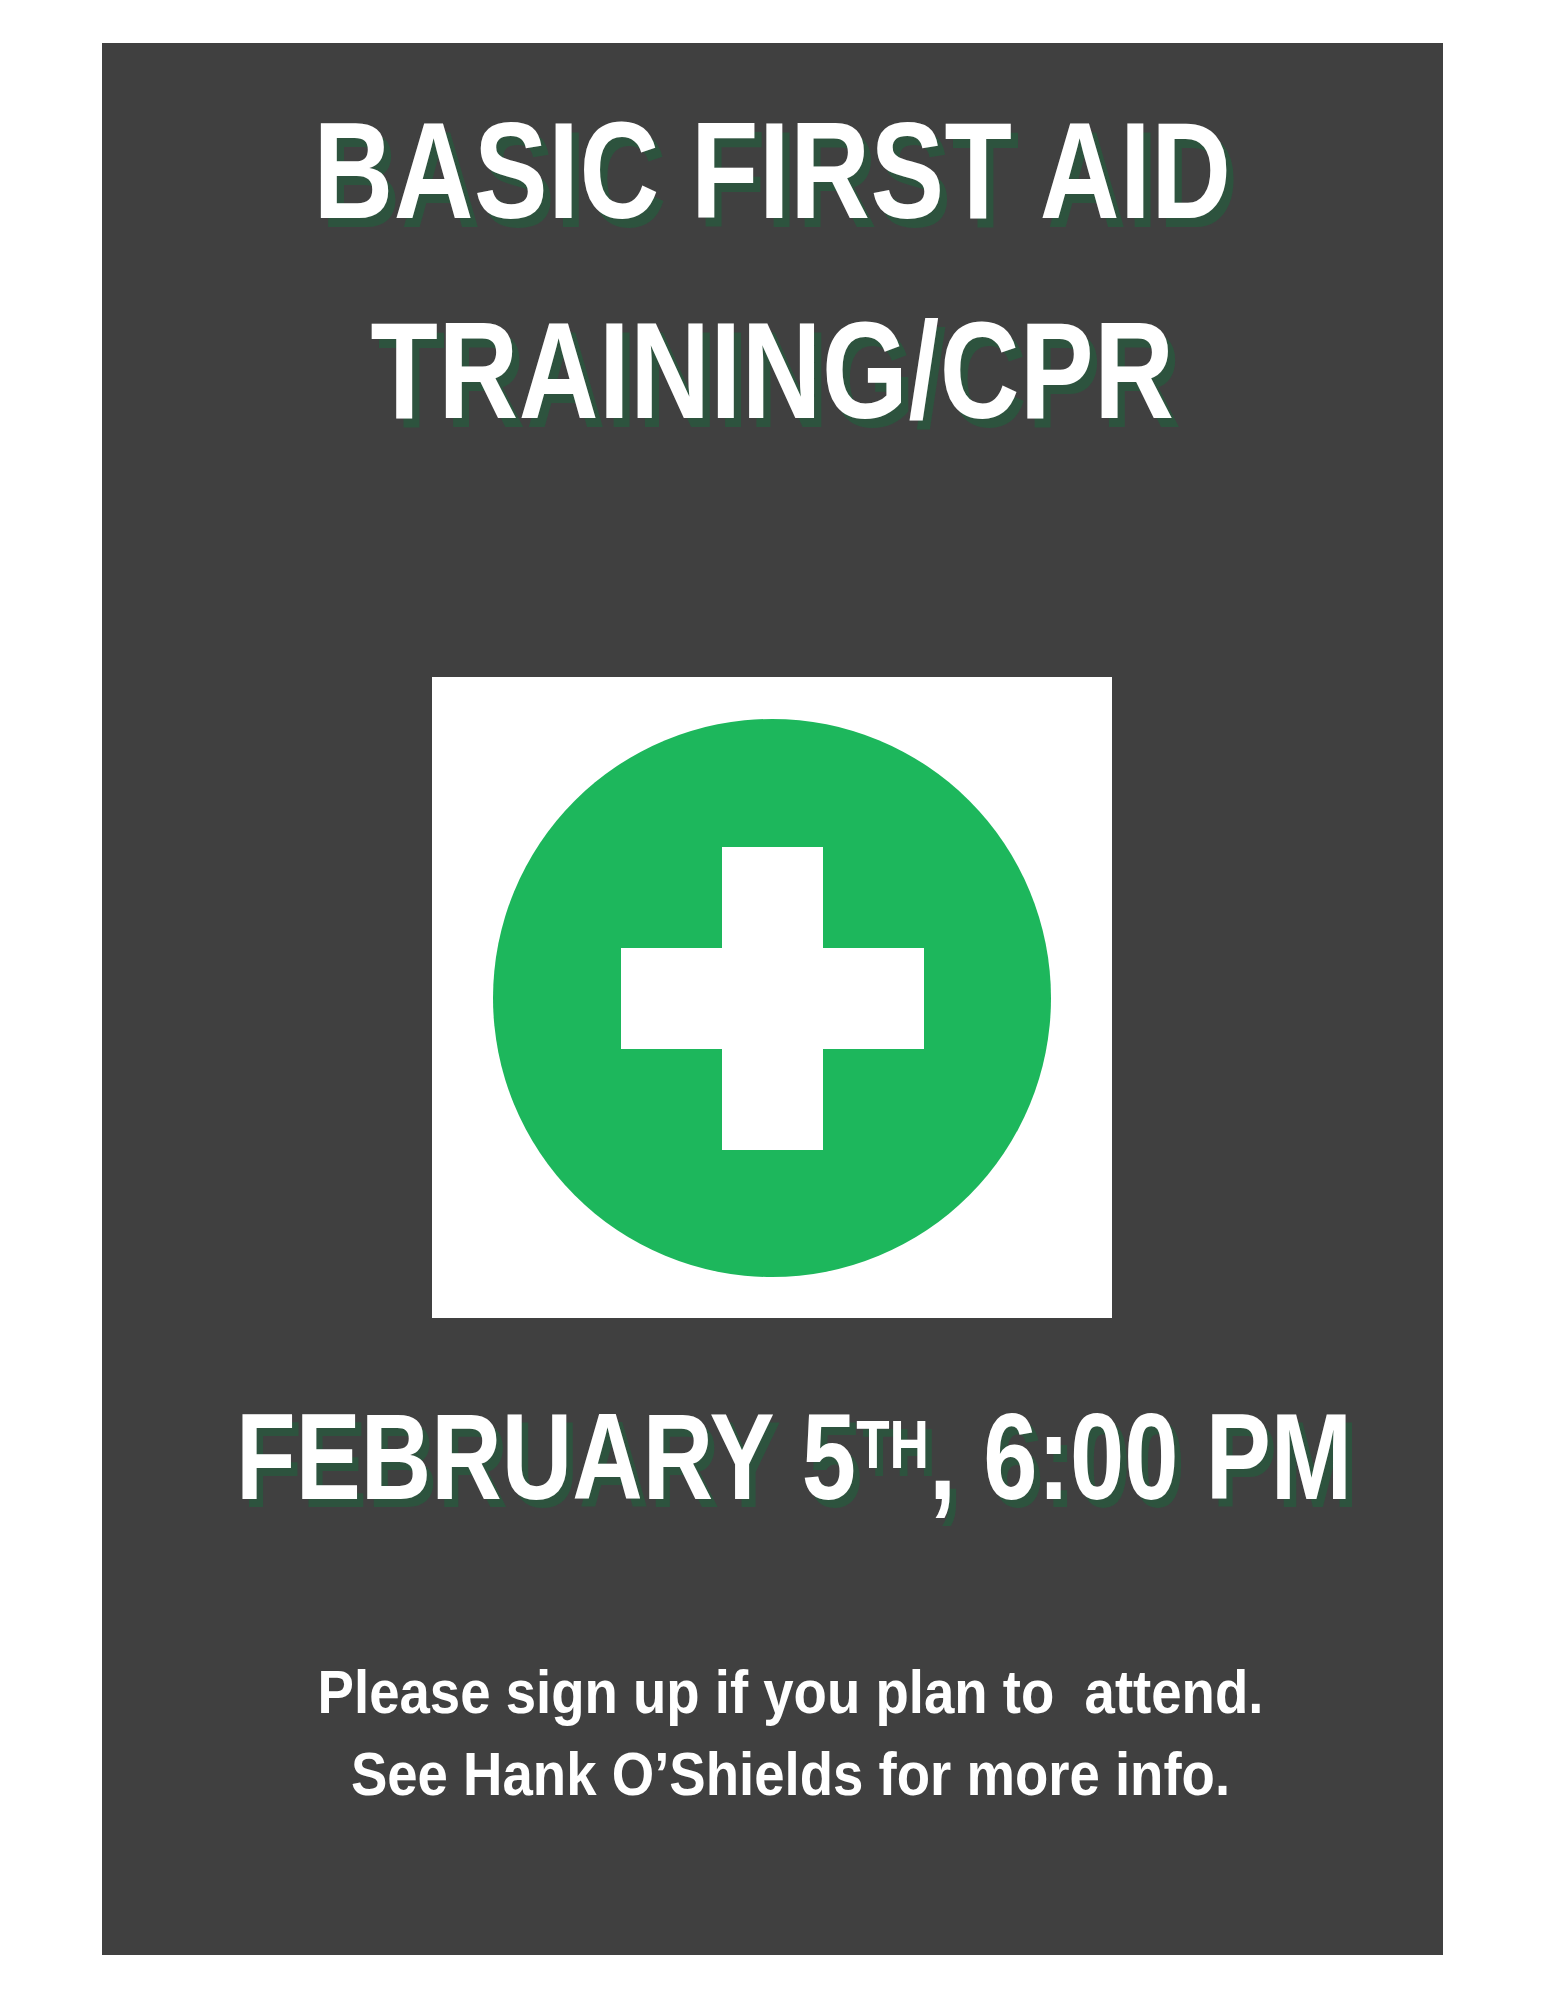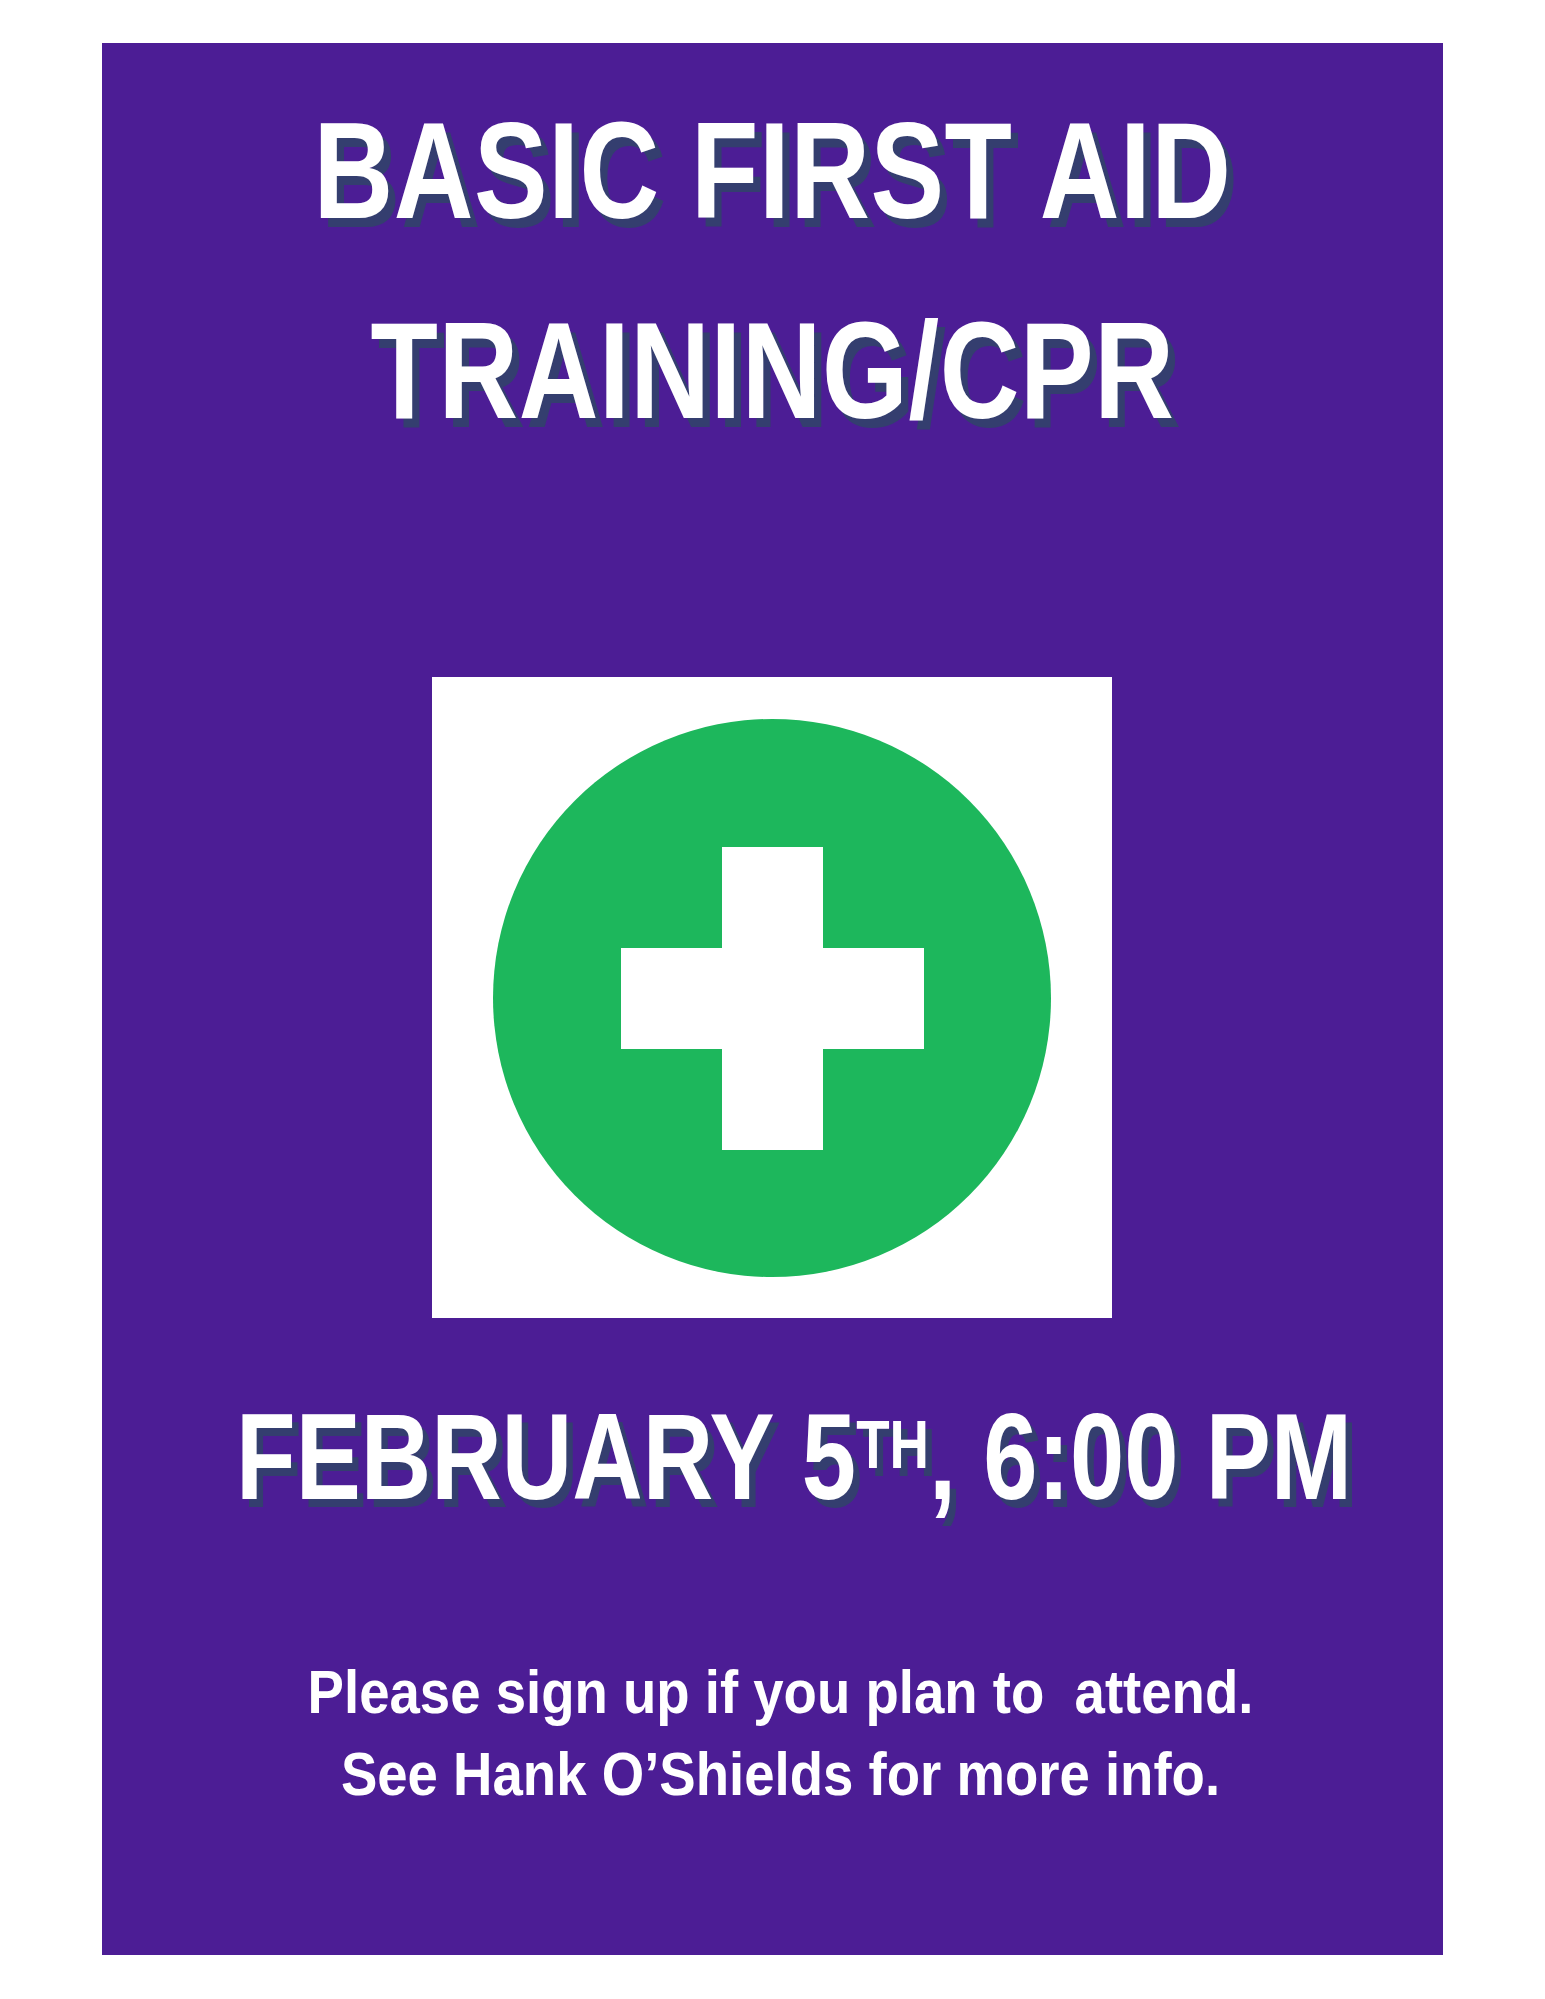--- a/index.html
+++ b/index.html
@@ -23,21 +23,21 @@
     background: #ffffff;
   }
 
   
   .poster-panel {
     position: absolute;
     left: 102px;
     top: 43px;
     width: 1341px;
     height: 1912px;
-    background: #4c1d95;
+    background: #404040;
     overflow: hidden;
   }
 
   
   .headline-block {
     position: absolute;
     left: 0;
     top: 58px;
     width: 100%;
     text-align: center;
@@ -131,21 +131,21 @@
   .ordinal-suffix {
     font-size: 0.56em;
     vertical-align: baseline;
     position: relative;
     top: -0.46em;
   }
 
   
   .footer-note {
     position: absolute;
-    left: 8px;
+    left: 18px;
     top: 1608px;  
     width: 100%;
     text-align: center;
     color: #ffffff;
     font-family: "Liberation Sans Narrow", "Liberation Sans", sans-serif;
     font-weight: 700;
     font-size: 62px;
     line-height: 1.32;
   }
 

